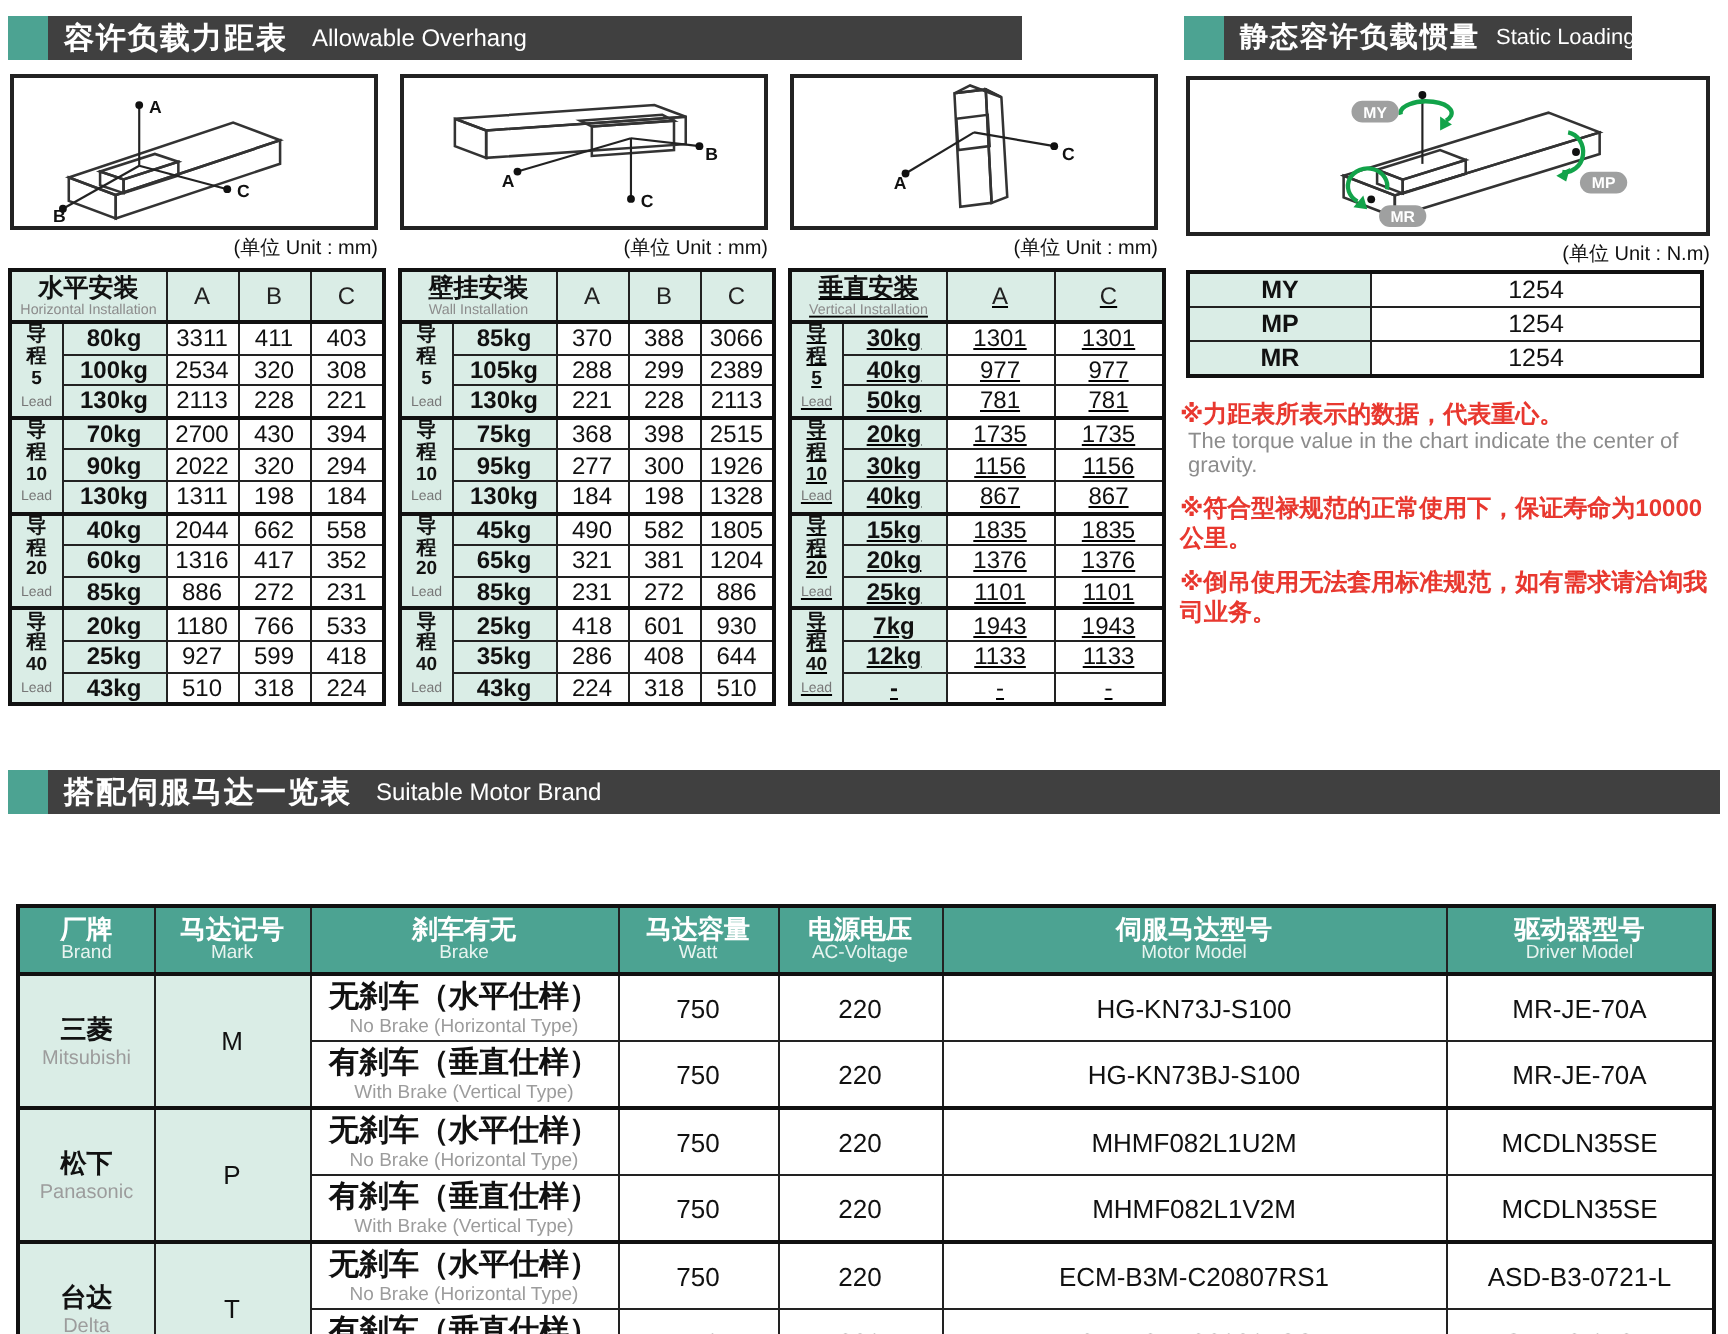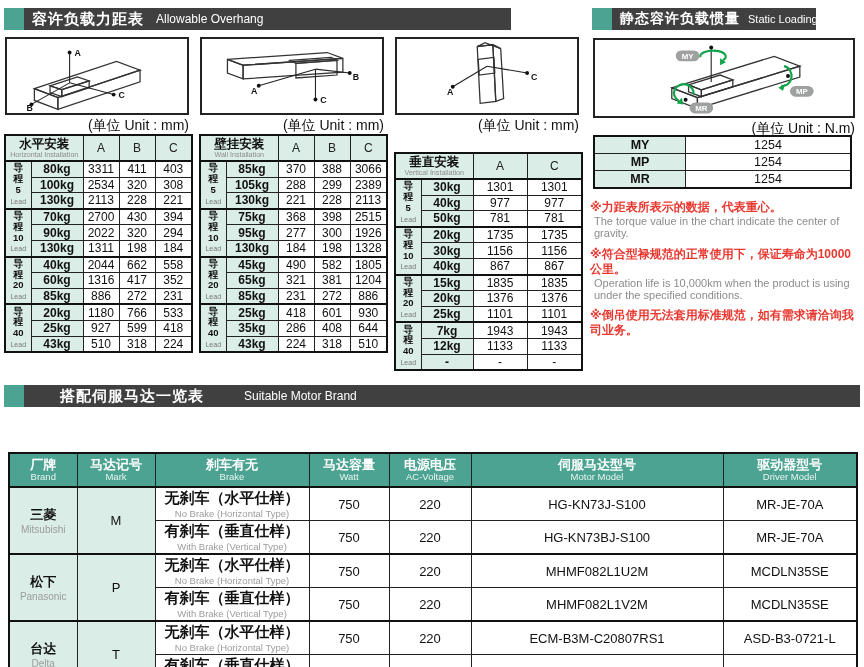--- a/index.html
+++ b/index.html
@@ -8,21 +8,21 @@
 
   
   .secbar{position:absolute;height:22px;background:#404040;display:flex;align-items:center;}
   .secbar .sq{width:20px;height:22px;background:#4CA392;flex:none;}
   .secbar .zh{color:#fff;font-weight:bold;font-size:15px;margin-left:8px;white-space:nowrap;letter-spacing:1px;}
   .secbar .en{color:#fff;font-weight:normal;font-size:12px;margin-left:12px;white-space:nowrap;}
 
   
   .dbox{position:absolute;border:2px solid #222;background:#fff;box-sizing:border-box;}
   .dbox svg{display:block;width:100%;height:100%;}
-  .unit{position:absolute;font-size:14px;color:#111;text-align:right;}
+  .unit{position:absolute;font-size:10px;color:#111;text-align:right;}
 
   
   .ovwrap{position:absolute;}
   table.ov{border-collapse:collapse;border:2px solid #111;table-layout:fixed;width:187px;background:#fff;}
   .ov th,.ov td{border:1px solid #222;padding:0;text-align:center;vertical-align:middle;}
   .ov th.name{background:#DAEDE6;height:24px;line-height:1.02;}
   .ov .tzh{display:block;font-weight:bold;font-size:12.5px;color:#111;}
   .ov .ten{display:block;font-size:7.5px;color:#8C8C8C;font-weight:normal;transform:scale(.95);}
   .ov th.colh{background:#DAEDE6;font-size:12px;color:#222;font-weight:normal;}
   .ov td{height:14.6px;font-size:12px;color:#111;}
@@ -371,21 +371,21 @@
           </tr>
           <tr class="">
             <td class="wt">43kg</td>
             <td class="val">224</td>
             <td class="val">318</td>
             <td class="val">510</td>
           </tr>
         </tbody>
       </table>
     </div>
-  <div class="ovwrap" id="ovt2" style="left:394px;top:152px;">
+  <div class="ovwrap" id="ovt2" style="left:394px;top:134px;text-decoration:underline;">
       <table class="ov">
         <colgroup>
           <col style="width:26px">
           <col style="width:52px">
           <col style="width:54px">
           <col style="width:55px">
         </colgroup>
         <tbody>
           <tr>
             <th class="name" colspan="2">
@@ -481,28 +481,27 @@
         </tbody>
       </table>
     </div>
   <div class="notes" id="notes">
       <div class="note">
         <div class="nzh">※力距表所表示的数据，代表重心。</div>
         <div class="nen">The torque value in the chart indicate the center of gravity.</div>
       </div>
       <div class="note">
         <div class="nzh">※符合型禄规范的正常使用下，保证寿命为10000公里。</div>
-        <div class="nen">Operation life is 10,000km when the product is using under the specified conditions.</div>
       </div>
       <div class="note">
         <div class="nzh">※倒吊使用无法套用标准规范，如有需求请洽询我司业务。</div>
       </div>
     </div>
 
-  <div class="secbar" style="left:4px;top:385px;width:856px;gap:28px;">
+  <div class="secbar" style="left:4px;top:385px;width:856px;">
     <span class="sq"></span>
     <span class="zh">搭配伺服马达一览表</span>
     <span class="en">Suitable Motor Brand</span>
   </div>
 
   <div class="motorwrap" id="motortbl">
       <table class="motor">
         <colgroup>
           <col style="width:68px">
           <col style="width:78px">

